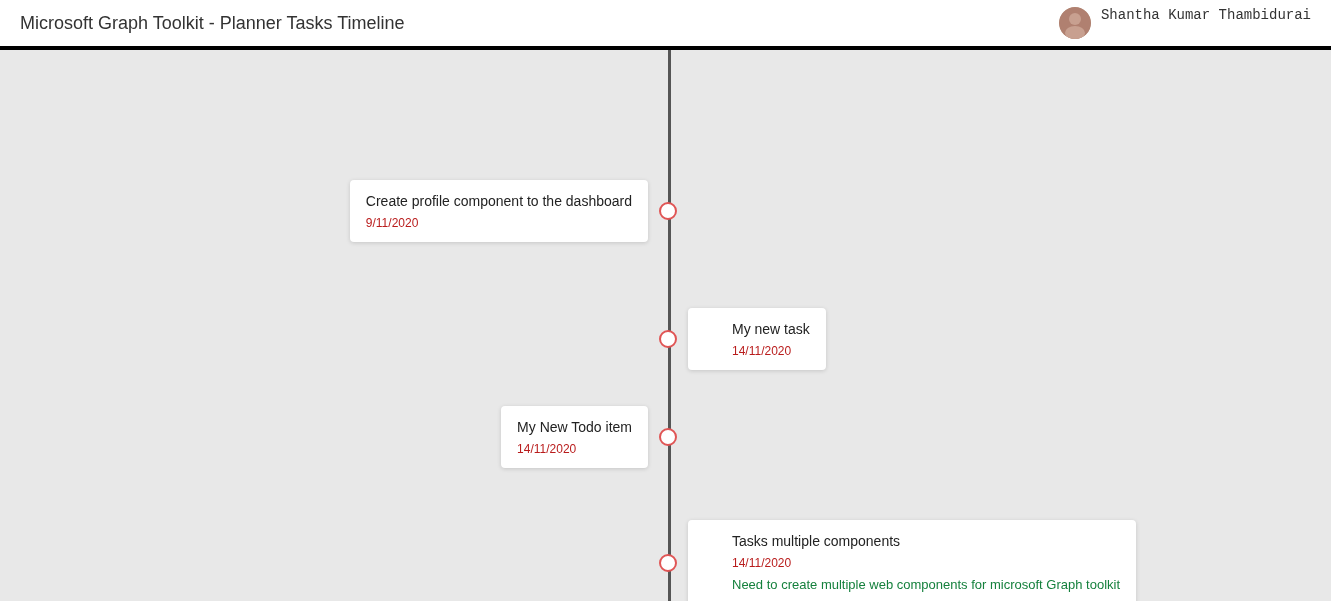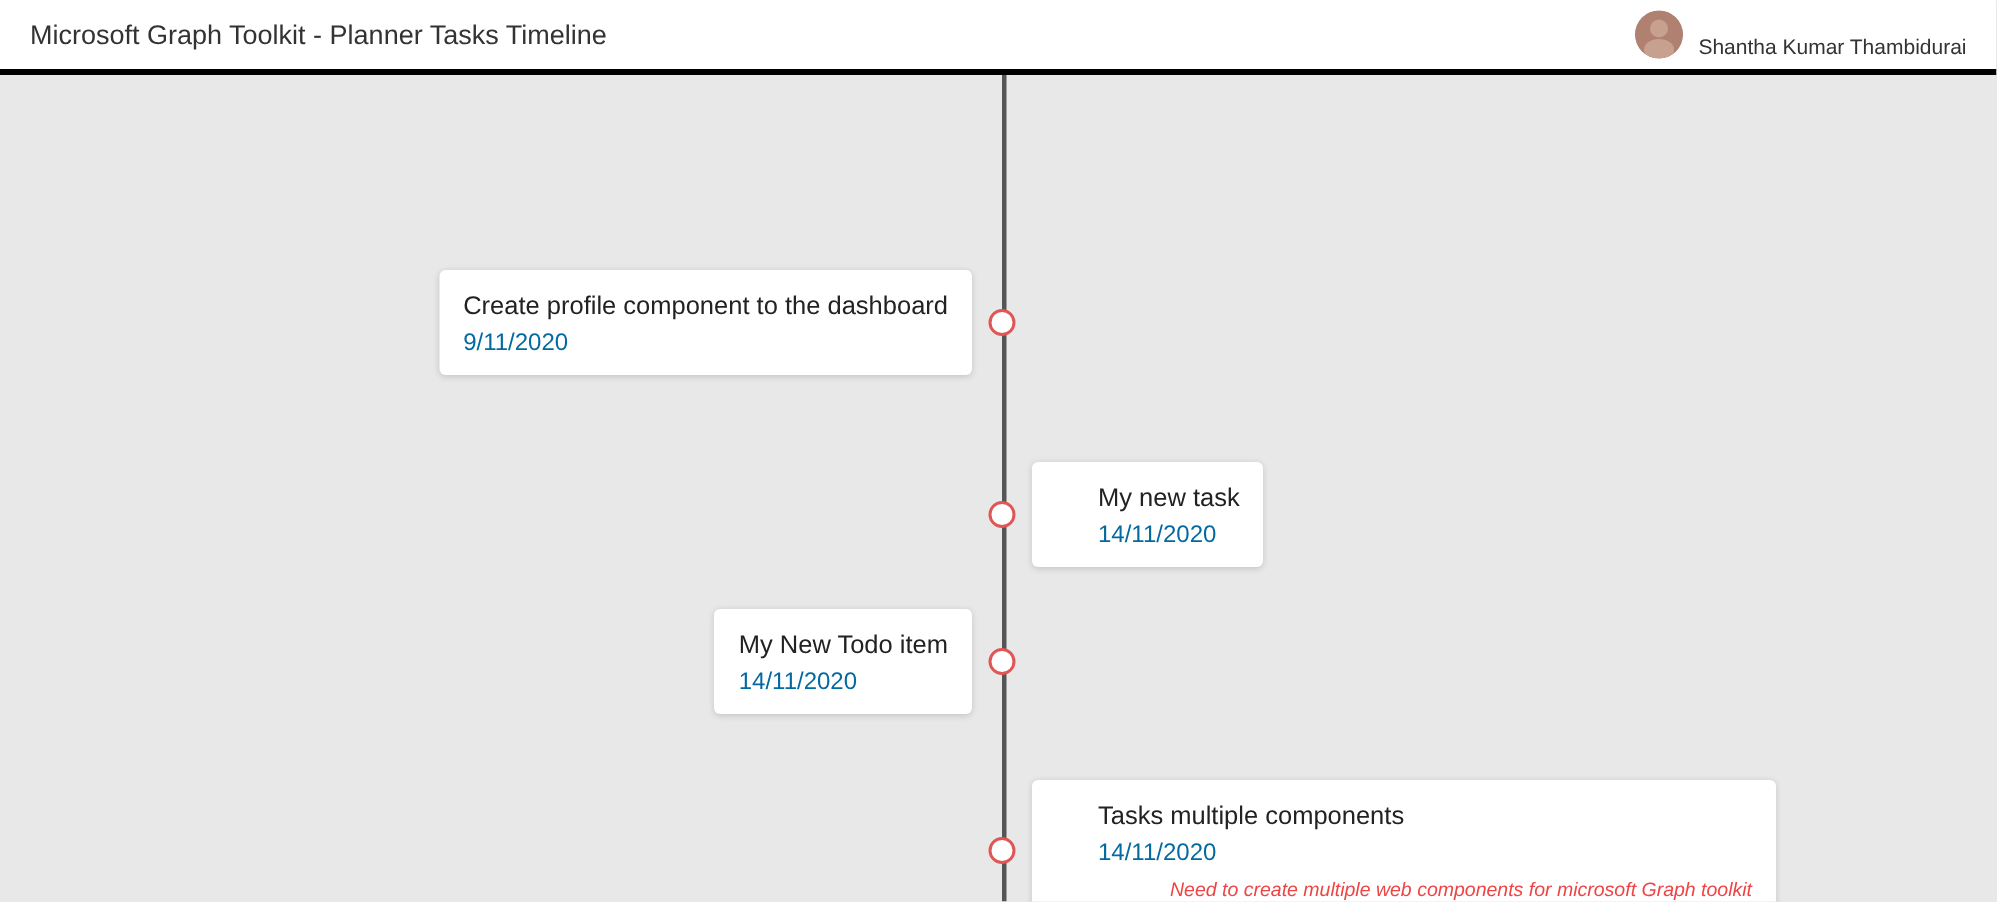--- a/index.html
+++ b/index.html
@@ -23,22 +23,23 @@
     }
 
     .header-title {
       font-size: 18px;
       font-weight: 400;
       color: #333;
     }
 
     .user-info {
       display: flex;
-      align-items: flex-end;
+      align-items: flex-start;
       gap: 10px;
+      font-family: Liberation Mono, monospace;
     }
 
     .user-avatar {
       width: 32px;
       height: 32px;
       border-radius: 50%;
       background: #c0a090;
       overflow: hidden;
       display: flex;
       align-items: center;
@@ -117,39 +118,37 @@
     .task-card.left {
       margin-right: 20px;
     }
 
     .task-card.right {
       margin-left: 20px;
       padding-left: 44px;
     }
 
     .task-title {
-      font-size: 17px;
+      font-size: 14px;
       color: #222;
       font-weight: 400;
       line-height: 1.4;
     }
 
     .task-date {
-      font-size: 16px;
-      color: #0369a1;
+      font-size: 12px;
+      color: #b91c1c;
       margin-top: 4px;
     }
 
     .task-description {
       font-size: 13px;
-      color: #ef4444;
+      color: #15803d;
       margin-top: 6px;
-      font-style: italic;
       line-height: 1.4;
-      margin-left: 48px;
     }
   </style>
 </head>
 <body>
 
 <div class="header">
   <span class="header-title">Microsoft Graph Toolkit - Planner Tasks Timeline</span>
   <div class="user-info">
     <div class="user-avatar">
       <svg width="32" height="32" viewBox="0 0 32 32">

